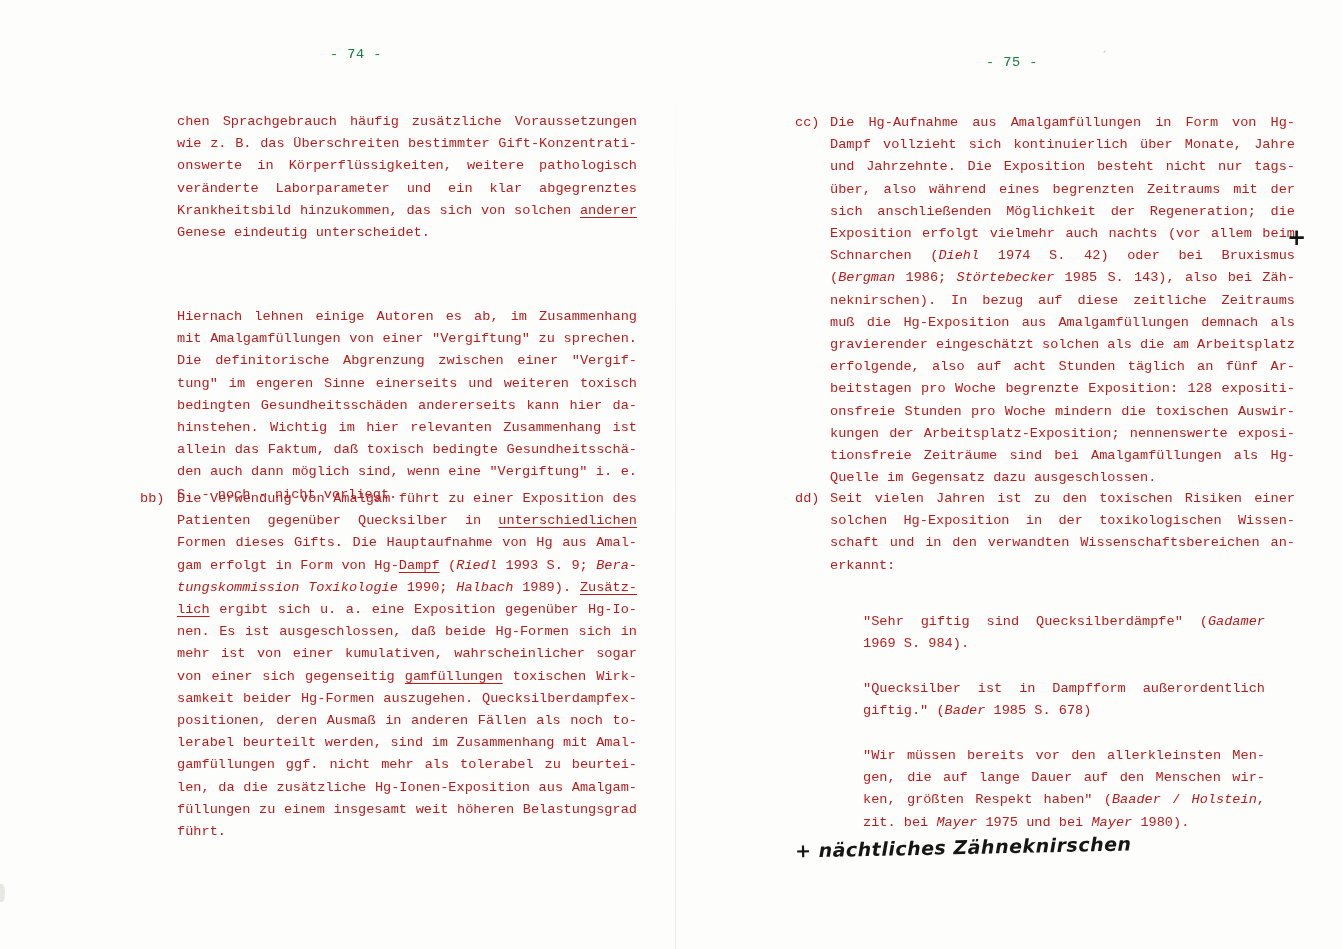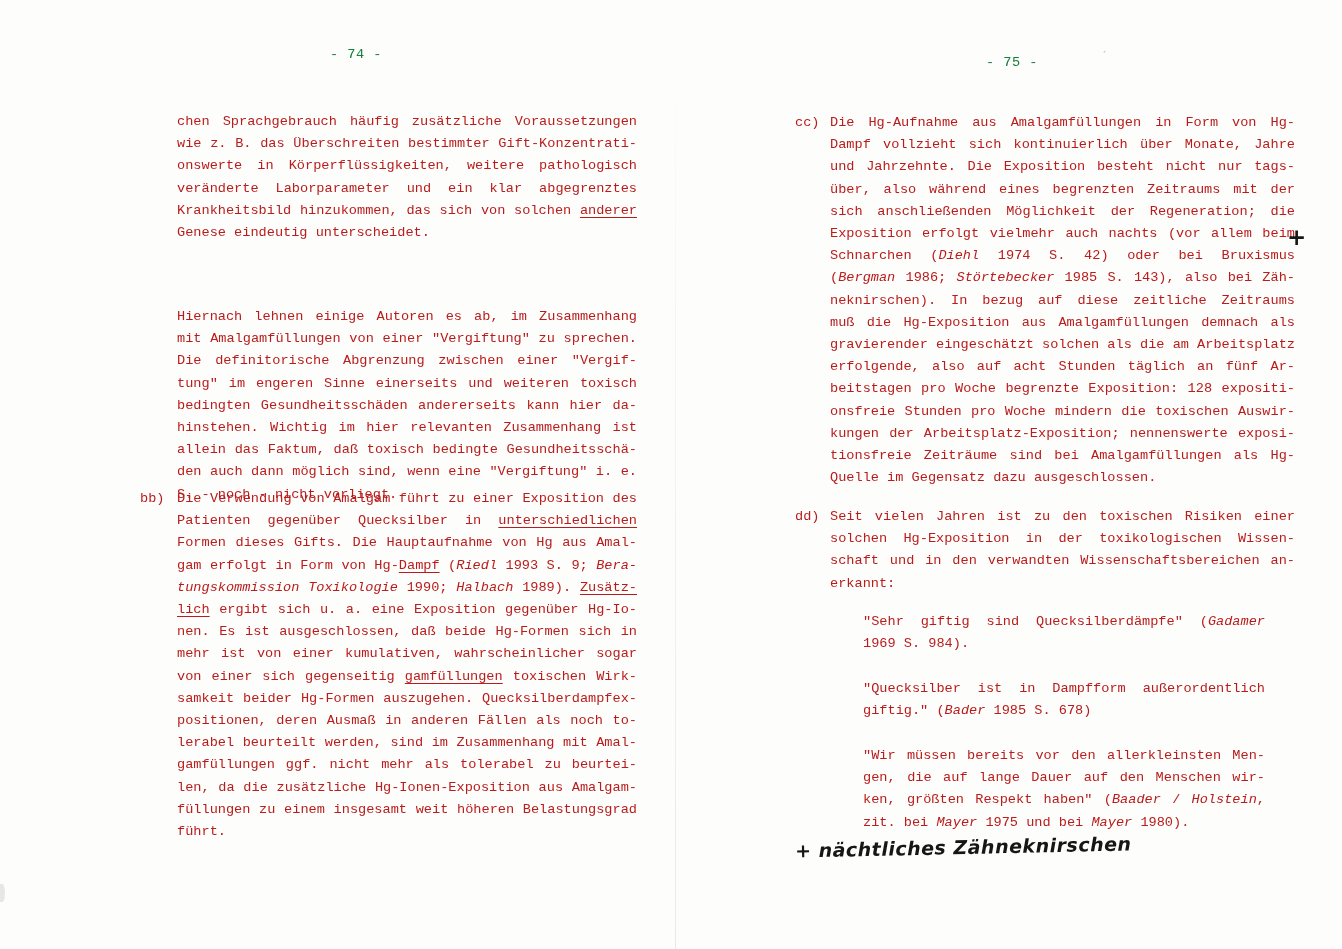--- a/index.html
+++ b/index.html
@@ -48,21 +48,21 @@
   .line { text-align:justify; text-align-last:justify; }
   .line.last { text-align-last:left; }
   .line i { font-style:italic; }
   .line u { text-decoration:underline; text-underline-offset:2.5px; }
 
   
   #p74-1  { top:111px; }
   #p74-2  { top:270px;margin-top:36px; }
   #p74-bb { top:488px; }
   #p75-cc { top:112px; }
-  #p75-dd { top:506px; }
+  #p75-dd { top:488px; }
   #q1 { top:611px; }
   #q2 { top:678px; }
   #q3 { top:745px; }
 
   
   .hand-plus {
     position:absolute; left:1287px; top:226px;
     font-family:"DejaVu Sans", sans-serif;
     font-size:23px; font-weight:700; color:#161616; line-height:1;
   }

